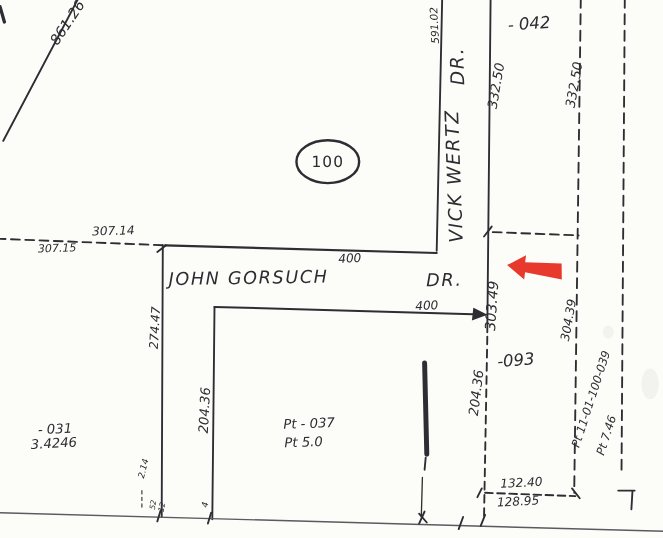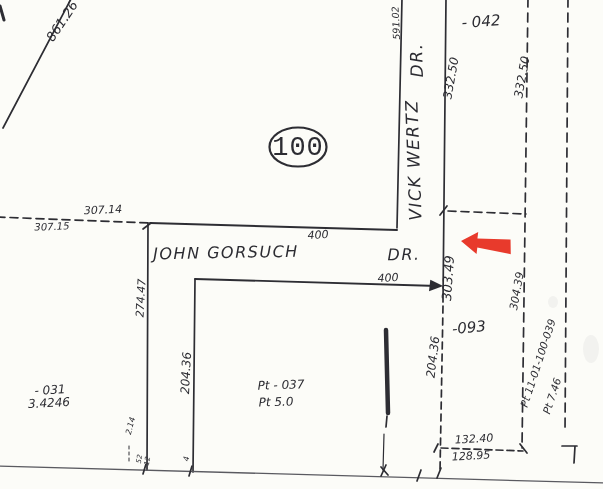--- a/index.html
+++ b/index.html
@@ -72,21 +72,21 @@
   <div class="lbl" style="left:396px;top:23px;font-size:9.5px;transform:translate(-50%,-50%) rotate(-93deg);">591.02</div>
 
   <div class="lbl street" style="left:417px;top:60px;font-size:17px;transform:translate(-50%,-50%) rotate(-92deg);">DR.</div>
   <div class="lbl street" style="left:414px;top:160px;font-size:17px;transform:translate(-50%,-50%) rotate(-92deg);">VICK WERTZ</div>
 
   <div class="lbl" style="left:481px;top:22px;font-size:15px;transform:translate(-50%,-50%) rotate(-4deg);">- 042</div>
 
   <div class="lbl" style="left:451px;top:78px;font-size:12px;transform:translate(-50%,-50%) rotate(-80deg);">332.50</div>
   <div class="lbl" style="left:522px;top:77px;font-size:12px;transform:translate(-50%,-50%) rotate(-80deg);">332.50</div>
 
-  <div class="lbl upright" style="left:298px;top:148px;font-size:27px;letter-spacing:1px;transform:translate(-50%,-50%);font-family:Liberation Mono, monospace;">100</div>
+  <div class="lbl upright" style="left:298px;top:148px;font-size:14px;letter-spacing:1px;transform:translate(-50%,-50%);">100</div>
 
   <div class="lbl" style="left:103px;top:210px;font-size:11px;transform:translate(-50%,-50%) rotate(-2deg);">307.14</div>
   <div class="lbl" style="left:52px;top:227px;font-size:10px;transform:translate(-50%,-50%) rotate(-2deg);">307.15</div>
 
   <div class="lbl" style="left:318px;top:235px;font-size:11px;transform:translate(-50%,-50%) rotate(-3deg);">400</div>
 
   <div class="lbl street" style="left:226px;top:253px;font-size:16px;transform:translate(-50%,-50%) rotate(-1deg);">JOHN GORSUCH</div>
   <div class="lbl street" style="left:404px;top:255px;font-size:16px;transform:translate(-50%,-50%) rotate(-1deg);">DR.</div>
 
   <div class="lbl" style="left:388px;top:278px;font-size:11px;transform:translate(-50%,-50%) rotate(-3deg);">400</div>

